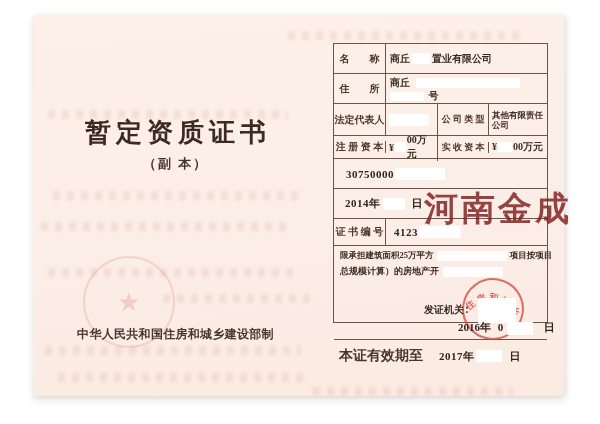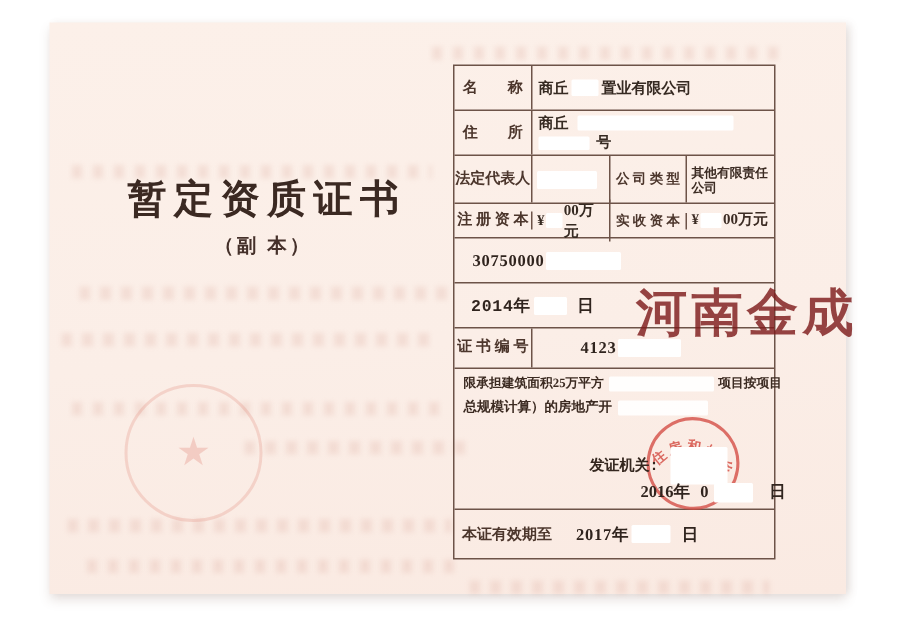--- a/index.html
+++ b/index.html
@@ -24,21 +24,21 @@
   .title { top:100px; font-size:26px; font-weight:bold; letter-spacing:5px; text-indent:5px; color:#3b2922; }
   .subtitle { top:140px; font-size:13px; font-weight:bold; letter-spacing:2px; }
   .issuer { top:311px; font-size:12px; font-weight:bold; letter-spacing:.3px; color:#4a342c; }
 
   .faint-seal { position:absolute; left:50px; top:241px; width:92px; height:92px;
     border:2px solid rgba(226,141,126,.28); border-radius:50%;
     display:flex; align-items:center; justify-content:center; }
   .faint-seal .star { font-size:26px; color:rgba(224,130,115,.30); font-family:"DejaVu Sans", sans-serif; }
 
   
-  .tbl { position:absolute; left:269px; top:28px; width:215px; height:330px;
+  .tbl { position:absolute; left:300px; top:28px; width:215px; height:280px;
     border:1px solid #6d5348; color:#4c362c; }
   .row { display:flex; border-bottom:1px solid #6d5348; align-items:stretch; position:relative; }
   .row:last-child { border-bottom:none; }
   .lc { width:52px; border-right:1px solid #6d5348; display:flex; align-items:center;
         justify-content:center; font-weight:bold; font-size:10px; text-align:center; line-height:12px; }
   .vc { flex:1; display:flex; align-items:center; padding:0 4px; font-weight:bold;
         font-size:10px; color:#362a22; }
   .c2 { width:52px; border-right:1px solid #6d5348; display:flex; align-items:center; padding:0 3px;
         font-weight:bold; font-size:10px; color:#362a22; }
   .c3 { width:51px; border-right:1px solid #6d5348; display:flex; align-items:center;
@@ -87,20 +87,21 @@
     <div class="bleed" style="left:130px; top:279px; width:150px;"></div>
     <div class="bleed" style="left:12px;  top:331px; width:256px;"></div>
     <div class="bleed" style="left:25px;  top:358px; width:245px;"></div>
     <div class="bleed" style="left:280px; top:372px; width:200px;"></div>
 
     <div class="lp-text title">暂定资质证书</div>
     <div class="lp-text subtitle">（副  本）</div>
     <div class="faint-seal">
       <span class="star">★</span>
     </div>
+    <div class="lp-text issuer">中华人民共和国住房和城乡建设部制</div>
 
     <div class="tbl">
 
       <div class="row r1">
         <div class="lc">名　　称</div>
         <div class="vc">
           <span>商丘</span>
           <span class="redact" style="width:18px;height:11px;margin:0 2px;"></span>
           <span>置业有限公司</span>
         </div>
@@ -146,30 +147,30 @@
 
       <div class="row r5">
         <div class="single">
           <span class="num" style="margin-left:7px;">30750000</span>
           <span class="redact" style="width:50px;height:12px;margin-left:1px;"></span>
         </div>
       </div>
 
       <div class="row r6">
         <div class="single">
-          <span class="num" style="margin-left:6px;font-family:Liberation Mono, monospace;">2014年</span>
+          <span class="num" style="margin-left:6px;">2014年</span>
           <span class="redact" style="width:22px;height:12px;margin-left:2px;"></span>
           <span class="num" style="margin-left:7px;">日</span>
         </div>
       </div>
 
       <div class="row r7">
         <div class="lc">证 书 编 号</div>
         <div class="vc">
-          <span class="num" style="margin-left:28px;">4123</span>
+          <span class="num" style="margin-left:4px;">4123</span>
           <span class="redact" style="width:42px;height:12px;margin-left:1px;"></span>
         </div>
       </div>
 
       <div class="row r8">
         <div class="note1">
           <span>限承担建筑面积25万平方</span>
           <span class="redact" style="width:70px;height:10px;margin:0 1px;opacity:.9;"></span>
           <span>项目按项目</span>
         </div>
@@ -197,21 +198,21 @@
         <div class="date-line">
           <span>2016年</span>
           <span style="margin-left:4px;">0</span>
           <span class="redact" style="width:26px;height:13px;margin-left:1px;"></span>
           <span style="margin-left:8px;">日</span>
         </div>
       </div>
 
       <div class="row r9">
         <div class="single">
-          <span style="font-weight:bold;font-size:10px;">本证有效期至</span>
+          <span style="font-weight:bold;font-size:14px;">本证有效期至</span>
           <span class="num" style="margin-left:16px;">2017年</span>
           <span class="redact" style="width:26px;height:12px;margin-left:1px;"></span>
           <span class="num" style="margin-left:8px;">日</span>
         </div>
       </div>
 
     </div>
   </div>
 </div>
 

